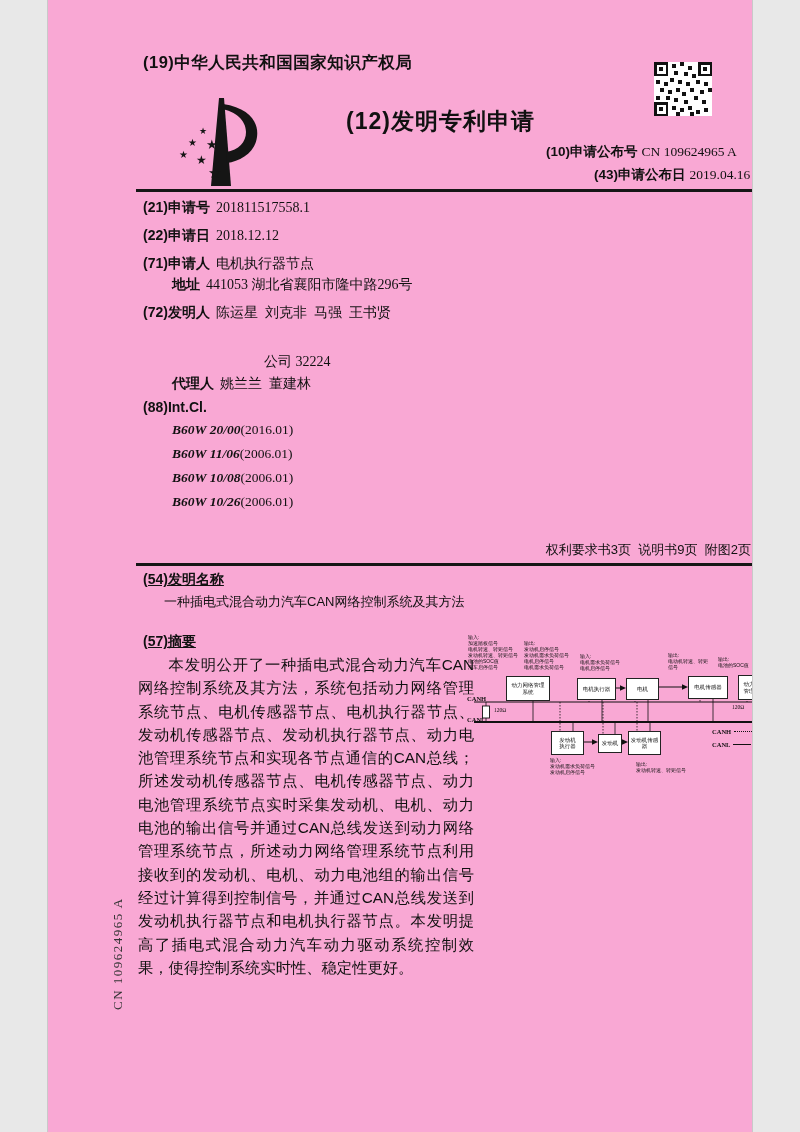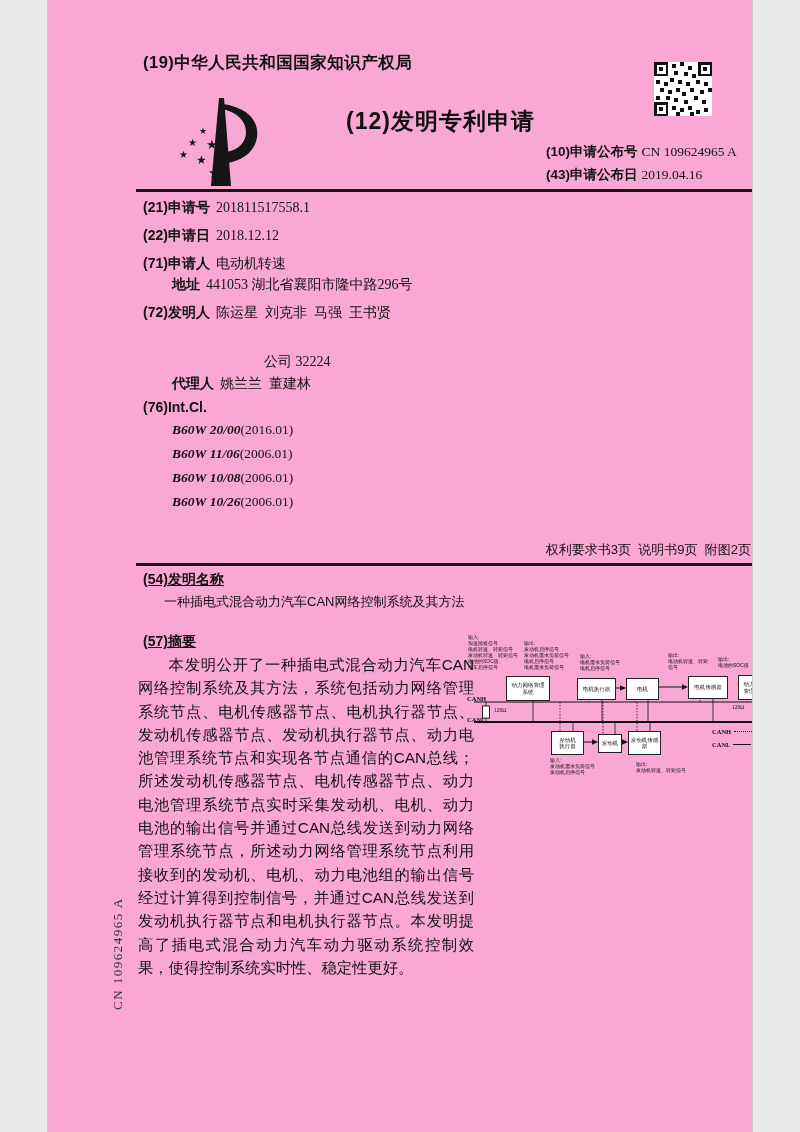--- a/index.html
+++ b/index.html
@@ -136,49 +136,49 @@
         <rect x="50" y="46" width="4" height="4"></rect>
           <rect x="22" y="50" width="4" height="4"></rect>
           <rect x="36" y="50" width="4" height="4"></rect>
       </g>
     </svg>
   </div>
 
   <div class="abs pubrow" style="top:143px;">
     <span class="lbl">(10)申请公布号</span><span class="val">CN 109624965 A</span>
   </div>
-  <div class="abs pubrow" style="top:166px;">
+  <div class="abs pubrow" style="top:166px;margin-left:48px;">
     <span class="lbl">(43)申请公布日</span><span class="val">2019.04.16</span>
   </div>
 
   <div class="rule" style="left:88px;top:189px;width:624px;"></div>
 
   <div class="abs field" style="left:95px;top:199px;">
     <span class="lbl">(21)申请号</span><span class="val">201811517558.1</span>
   </div>
   <div class="abs field" style="left:95px;top:227px;">
     <span class="lbl">(22)申请日</span><span class="val">2018.12.12</span>
   </div>
   <div class="abs field" style="left:95px;top:255px;">
-    <span class="lbl">(71)申请人</span><span class="val">电动机转速</span>
+    <span class="lbl">(71)申请人</span><span class="val">电机执行器节点</span>
   </div>
   <div class="abs field" style="left:124px;top:276px;">
     <span class="lbl">地址</span><span class="val">441053 湖北省襄阳市隆中路296号</span>
   </div>
   <div class="abs field" style="left:95px;top:304px;">
     <span class="lbl">(72)发明人</span><span class="val pre">陈运星  刘克非  马强  王书贤</span>
   </div>
   <div class="abs field" style="left:216px;top:353px;">
     <span class="val" style="margin-left:0;">公司 32224</span>
   </div>
   <div class="abs field" style="left:124px;top:375px;">
     <span class="lbl">代理人</span><span class="val pre">姚兰兰  董建林</span>
   </div>
   <div class="abs field" style="left:95px;top:399px;">
-    <span class="lbl">(76)Int.Cl.</span>
+    <span class="lbl">(88)Int.Cl.</span>
   </div>
   <div class="abs intcl-item" style="left:124px;top:422px;">
     <span class="intcl-code">B60W 20/00</span><span class="intcl-ver">(2016.01)</span>
   </div>
   <div class="abs intcl-item" style="left:124px;top:446px;">
     <span class="intcl-code">B60W 11/06</span><span class="intcl-ver">(2006.01)</span>
   </div>
   <div class="abs intcl-item" style="left:124px;top:470px;">
     <span class="intcl-code">B60W 10/08</span><span class="intcl-ver">(2006.01)</span>
   </div>

